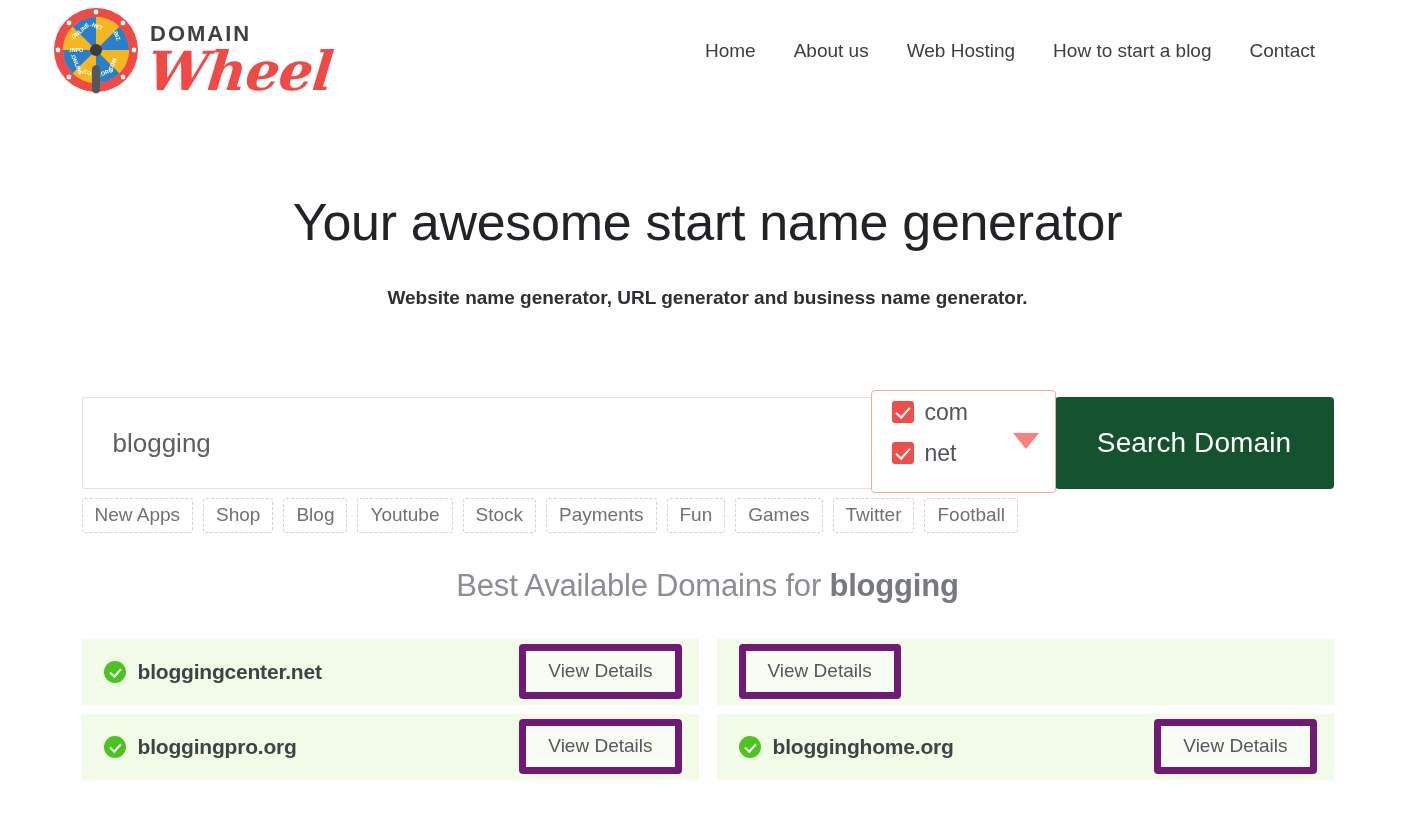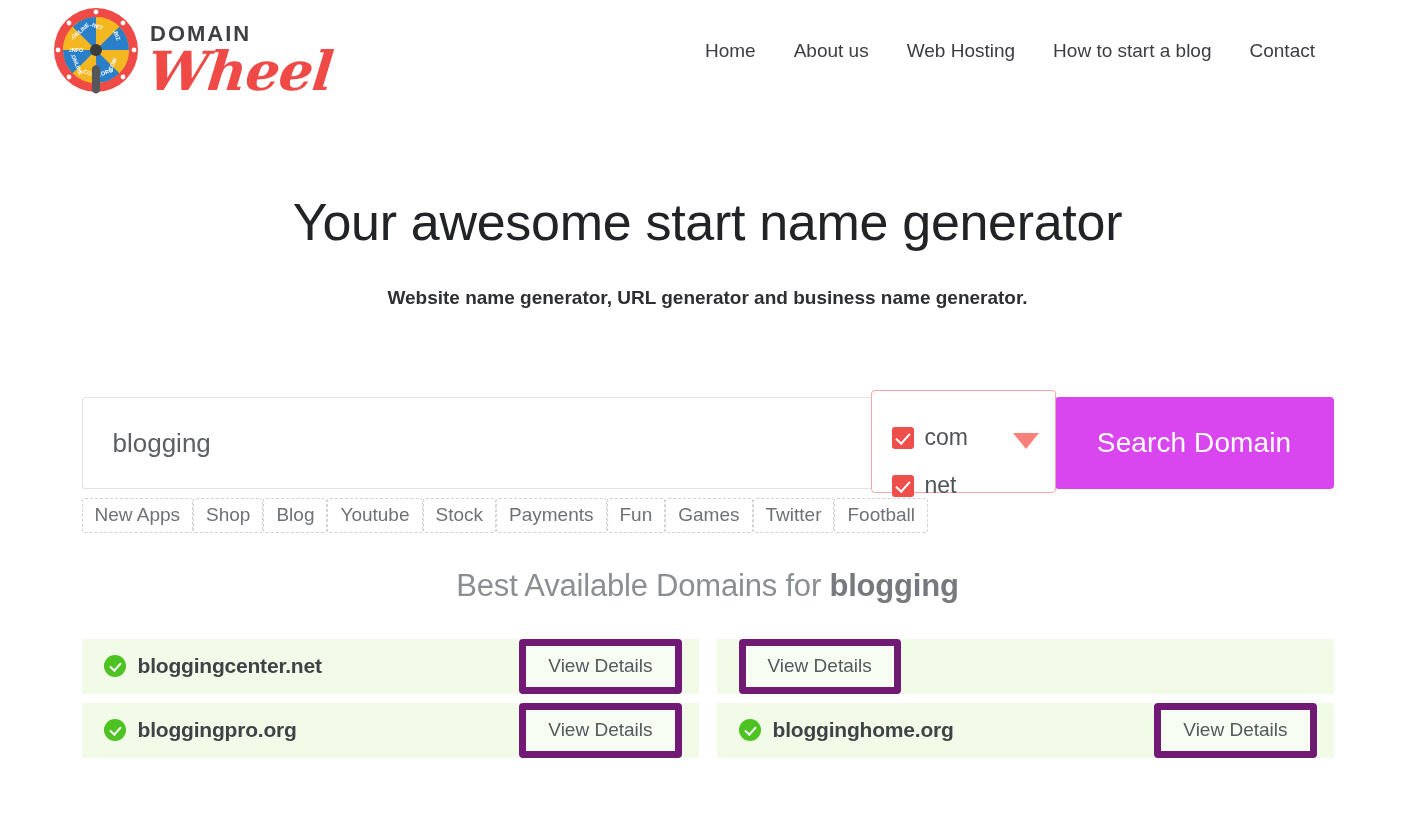--- a/index.html
+++ b/index.html
@@ -137,24 +137,23 @@
     width: 185px;
     height: 103px;
     border: 1px solid #f5a9a6;
     border-radius: 4px;
     background: #fff;
     padding: 10px 12px 10px 20px;
     z-index: 5;
   }
   .tld-item {
     display: flex;
-    align-items: flex-end;
+    align-items: flex-start;
     gap: 11px;
     height: 41px;
-    margin-top: 7px;
   }
   .tld-check {
     width: 22px;
     height: 22px;
     border-radius: 3px;
     background: #ee4f4b;
     position: relative;
     flex: 0 0 auto;
   }
   .tld-check::after {
@@ -180,35 +179,36 @@
     width: 0;
     height: 0;
     border-left: 13px solid transparent;
     border-right: 13px solid transparent;
     border-top: 16px solid #f8827b;
   }
 
   .search-btn {
     flex: 0 0 279px;
     height: 92px;
-    background: #d946ef;
+    background: #14532d;
     color: #ffffff;
     border: none;
     border-radius: 4px;
     font-size: 28px;
     font-family: "Liberation Sans", sans-serif;
     cursor: pointer;
     letter-spacing: 0.1px;
   }
 
   
   .tag-row {
     width: 1252px;
     margin: 9px auto 4px auto;
     display: flex;
+    gap: 10px;
     flex-wrap: nowrap;
   }
   .tag {
     border: 1px dashed #cfd2d6;
     border-radius: 3px;
     background: #fff;
     color: #6e7276;
     font-size: 19px;
     padding: 4px 12px 5px 12px;
     line-height: 1.25;
@@ -232,21 +232,21 @@
     width: 1252px;
     margin: 35px auto 0 auto;
     display: grid;
     grid-template-columns: 617px 617px;
     column-gap: 18px;
     row-gap: 9px;
   }
 
   .result-row {
     background: #f2fbe8;
-    height: 55px;
+    height: 66px;
     display: flex;
     align-items: center;
     padding: 0 17px 0 22px;
     justify-content: space-between;
   }
   .result-left { display: flex; align-items: center; gap: 12px; }
   .check-circle {
     width: 22px;
     height: 22px;
     border-radius: 50%;

